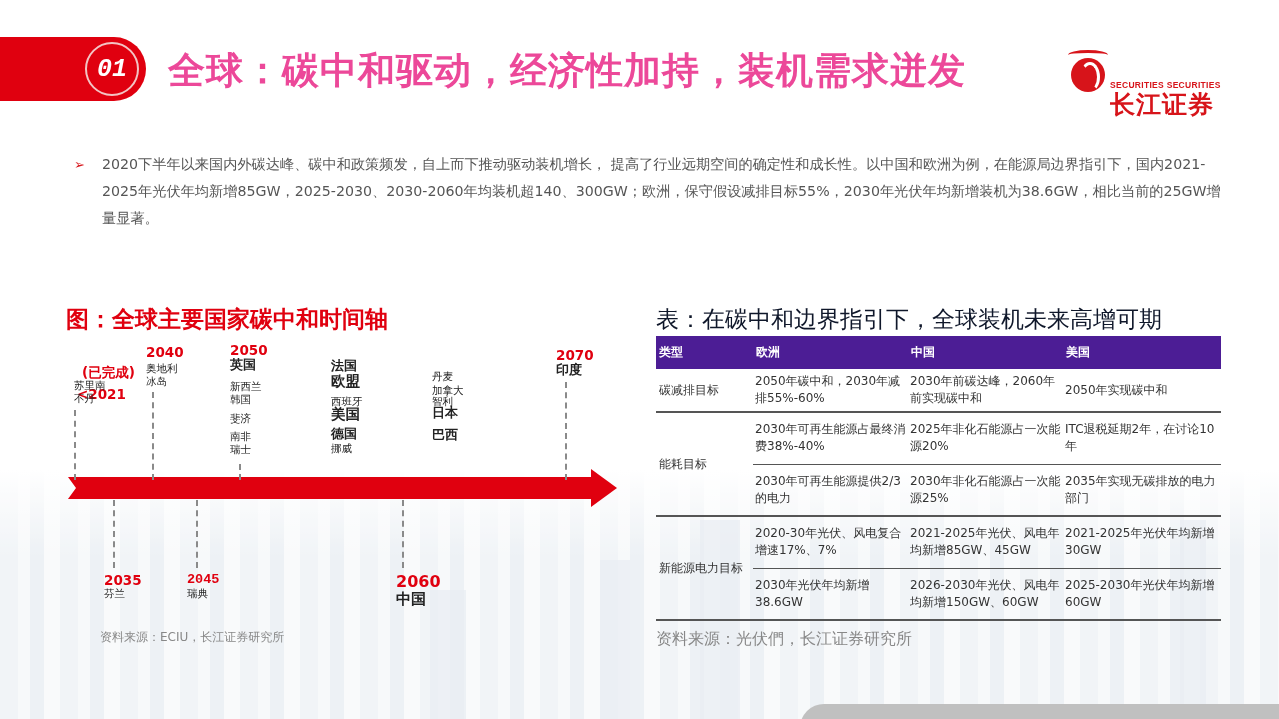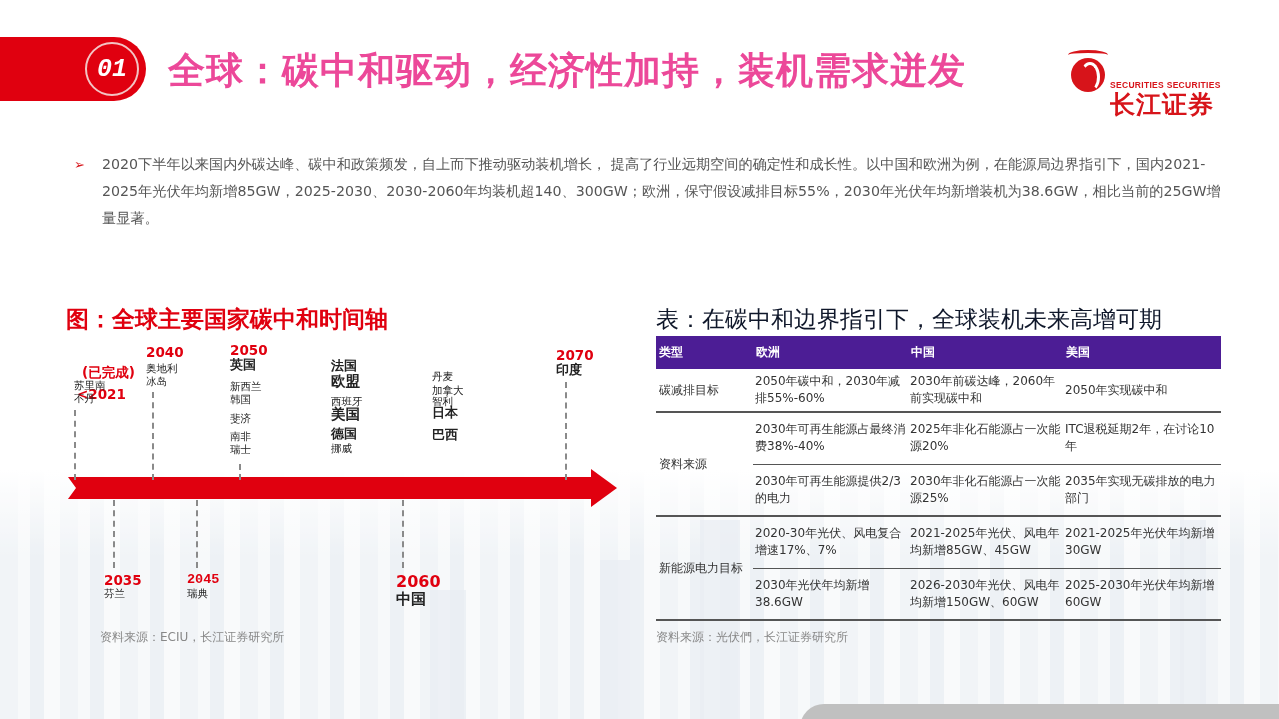--- a/index.html
+++ b/index.html
@@ -115,21 +115,21 @@
     background: #4c1d95; color: #fff; text-align: left; font-weight: bold;
     height: 33px; padding: 0 3px; font-size: 12px;
   }
   .tbl td {
     padding: 4px 2px; line-height: 17px; vertical-align: middle;
     border-bottom: 2px solid #555; font-size: 12px;
   }
   .tbl td.type { padding-left: 3px; }
   .tbl td.sub { border-bottom: 1.5px solid #555; }
   .tbl-source {
-    position: absolute; left: 656px; top: 629px; font-size: 12px; color: #888; white-space: nowrap;
+    position: absolute; left: 656px; top: 629px; font-size: 16px; color: #888; white-space: nowrap;
   }
 </style>
 </head>
 <body>
 
 <div class="bg-skyline"></div>
 <div class="bg-tower" style="left:700px;top:520px;width:40px;height:200px;"></div>
 <div class="bg-tower" style="left:600px;top:560px;width:30px;height:160px;"></div>
 <div class="bg-tower" style="left:1180px;top:520px;width:26px;height:200px;"></div>
 <div class="bg-tower" style="left:430px;top:590px;width:36px;height:130px;"></div>
@@ -229,21 +229,21 @@
     </tr>
   </thead>
   <tbody>
     <tr style="height:39px;">
       <td class="type">碳减排目标</td>
       <td>2050年碳中和，2030年减排55%-60%</td>
       <td>2030年前碳达峰，2060年前实现碳中和</td>
       <td>2050年实现碳中和</td>
     </tr>
     <tr style="height:52px;">
-      <td class="type" rowspan="2">资料来源</td>
+      <td class="type" rowspan="2">能耗目标</td>
       <td class="sub">2030年可再生能源占最终消费38%-40%</td>
       <td class="sub">2025年非化石能源占一次能源20%</td>
       <td class="sub">ITC退税延期2年，在讨论10年</td>
     </tr>
     <tr style="height:52px;">
       <td>2030年可再生能源提供2/3的电力</td>
       <td>2030年非化石能源占一次能源25%</td>
       <td>2035年实现无碳排放的电力部门</td>
     </tr>
     <tr style="height:52px;">

